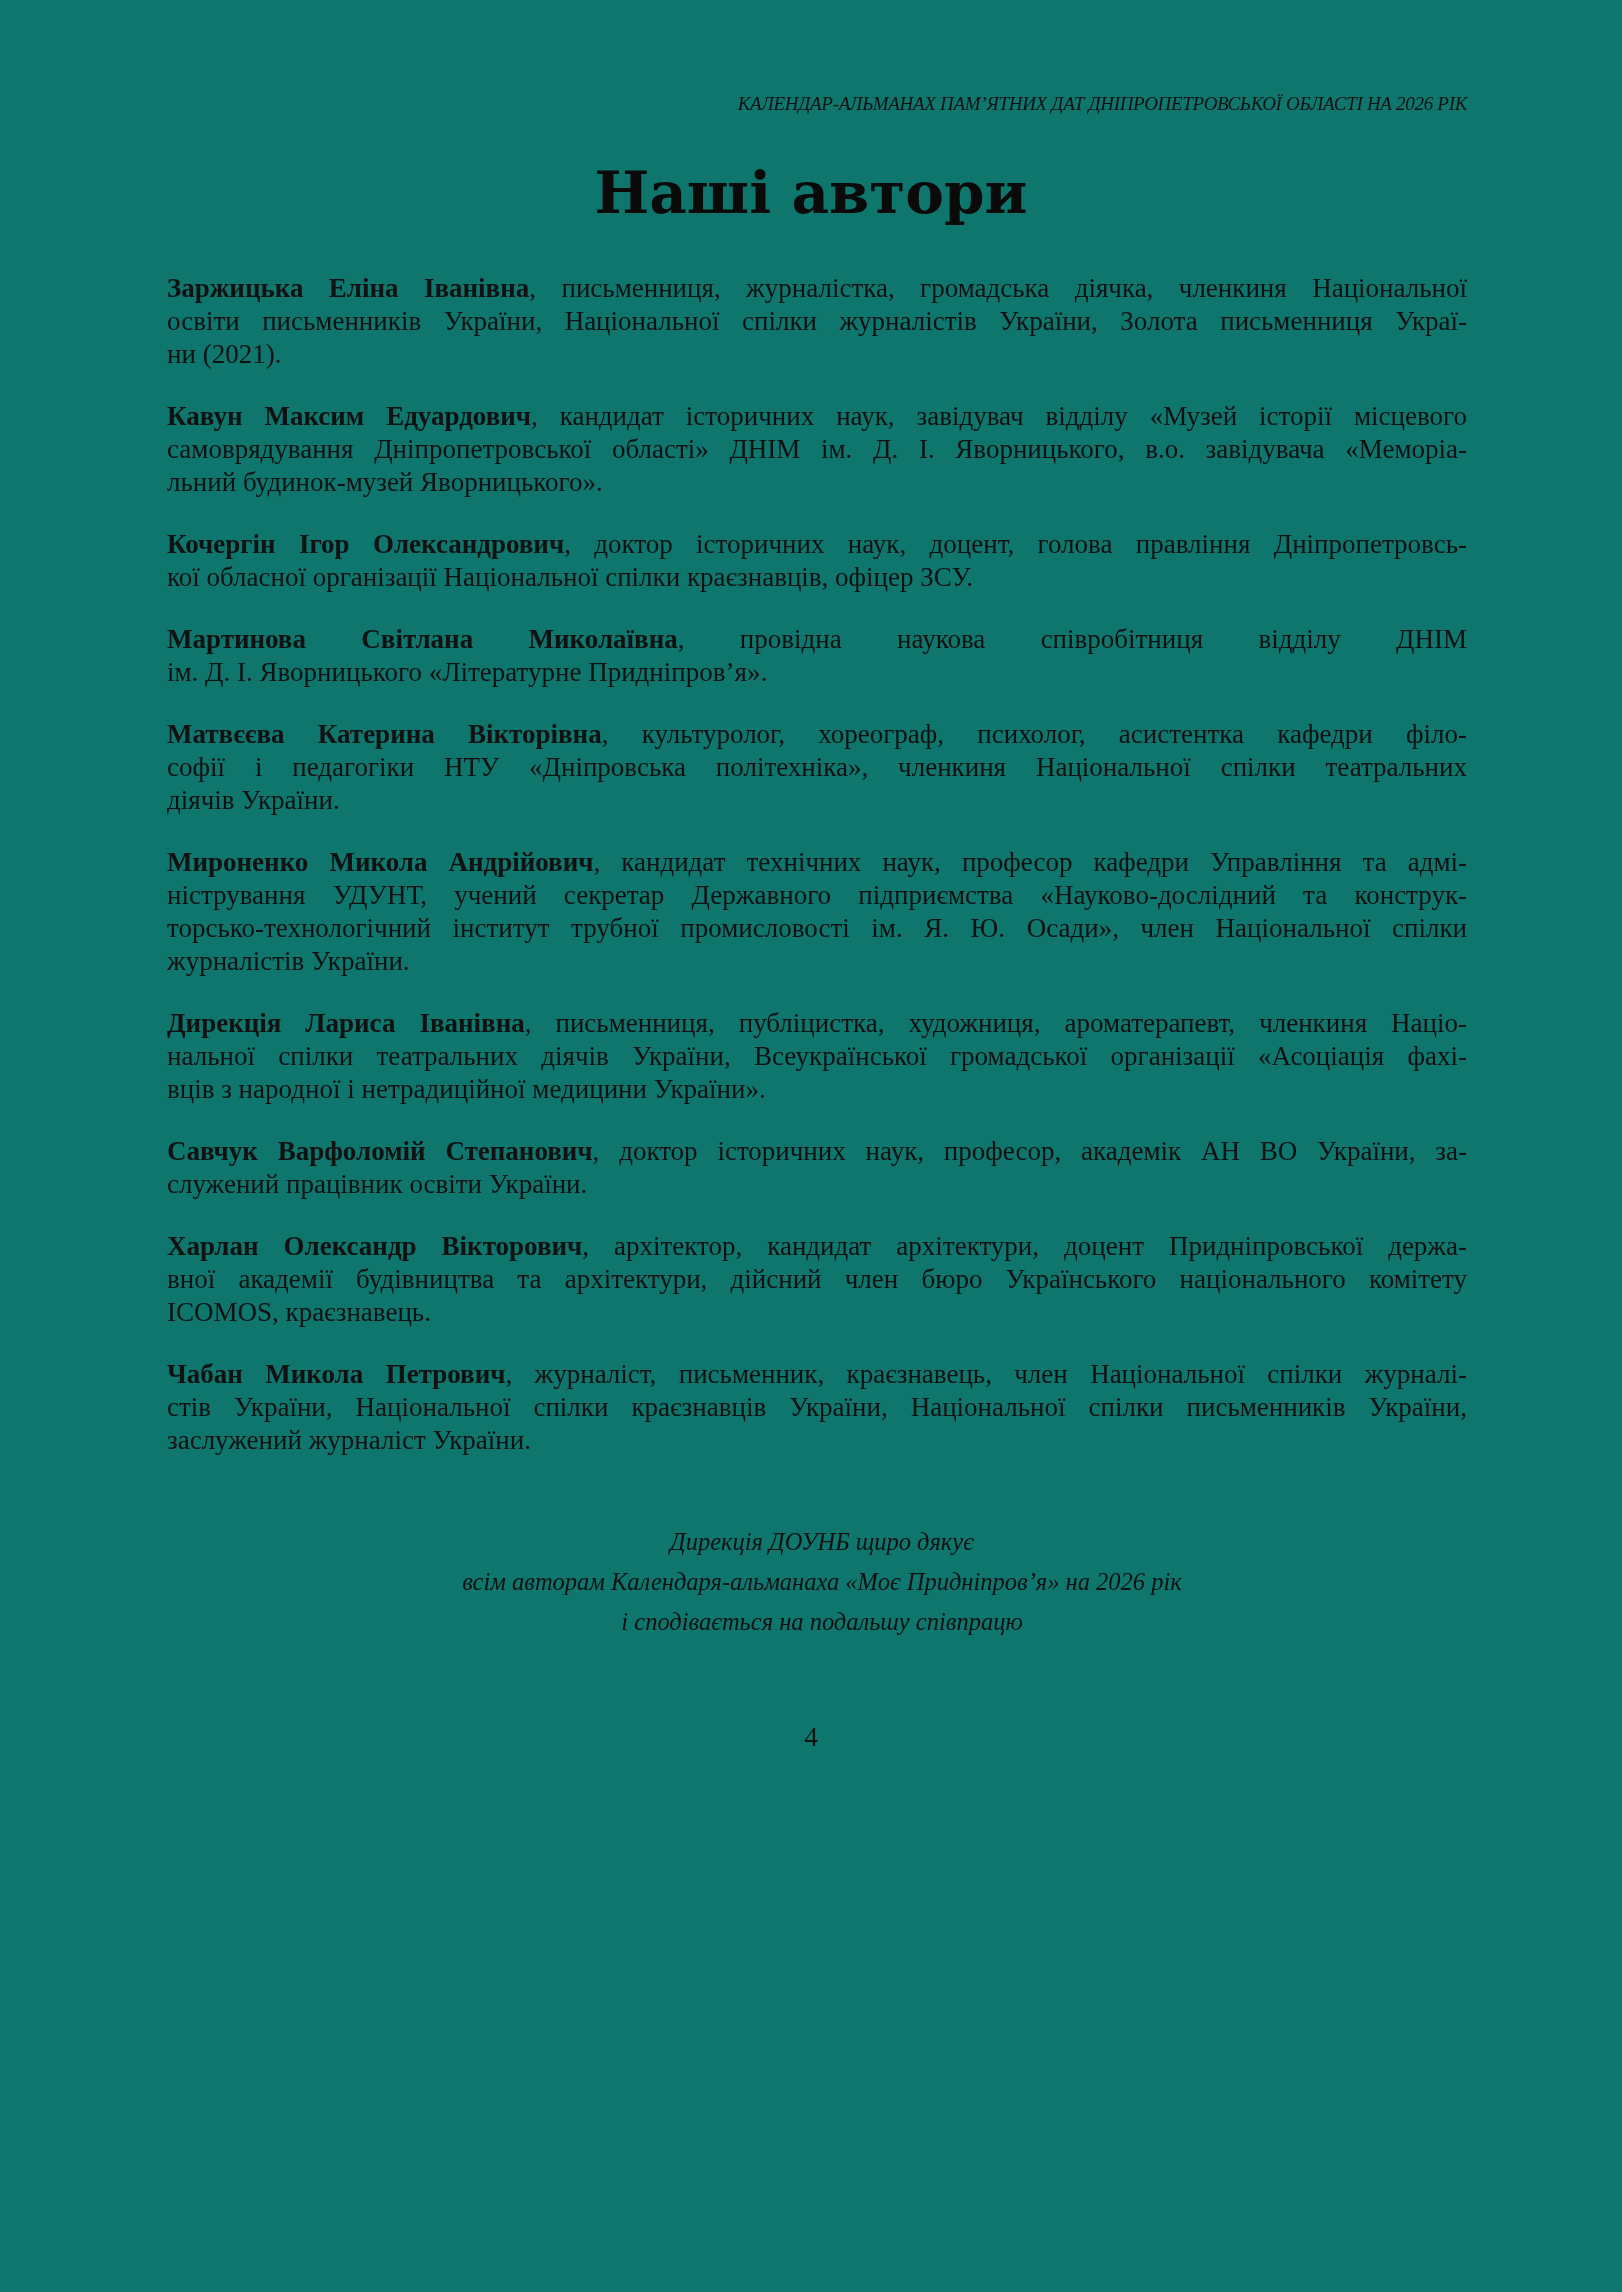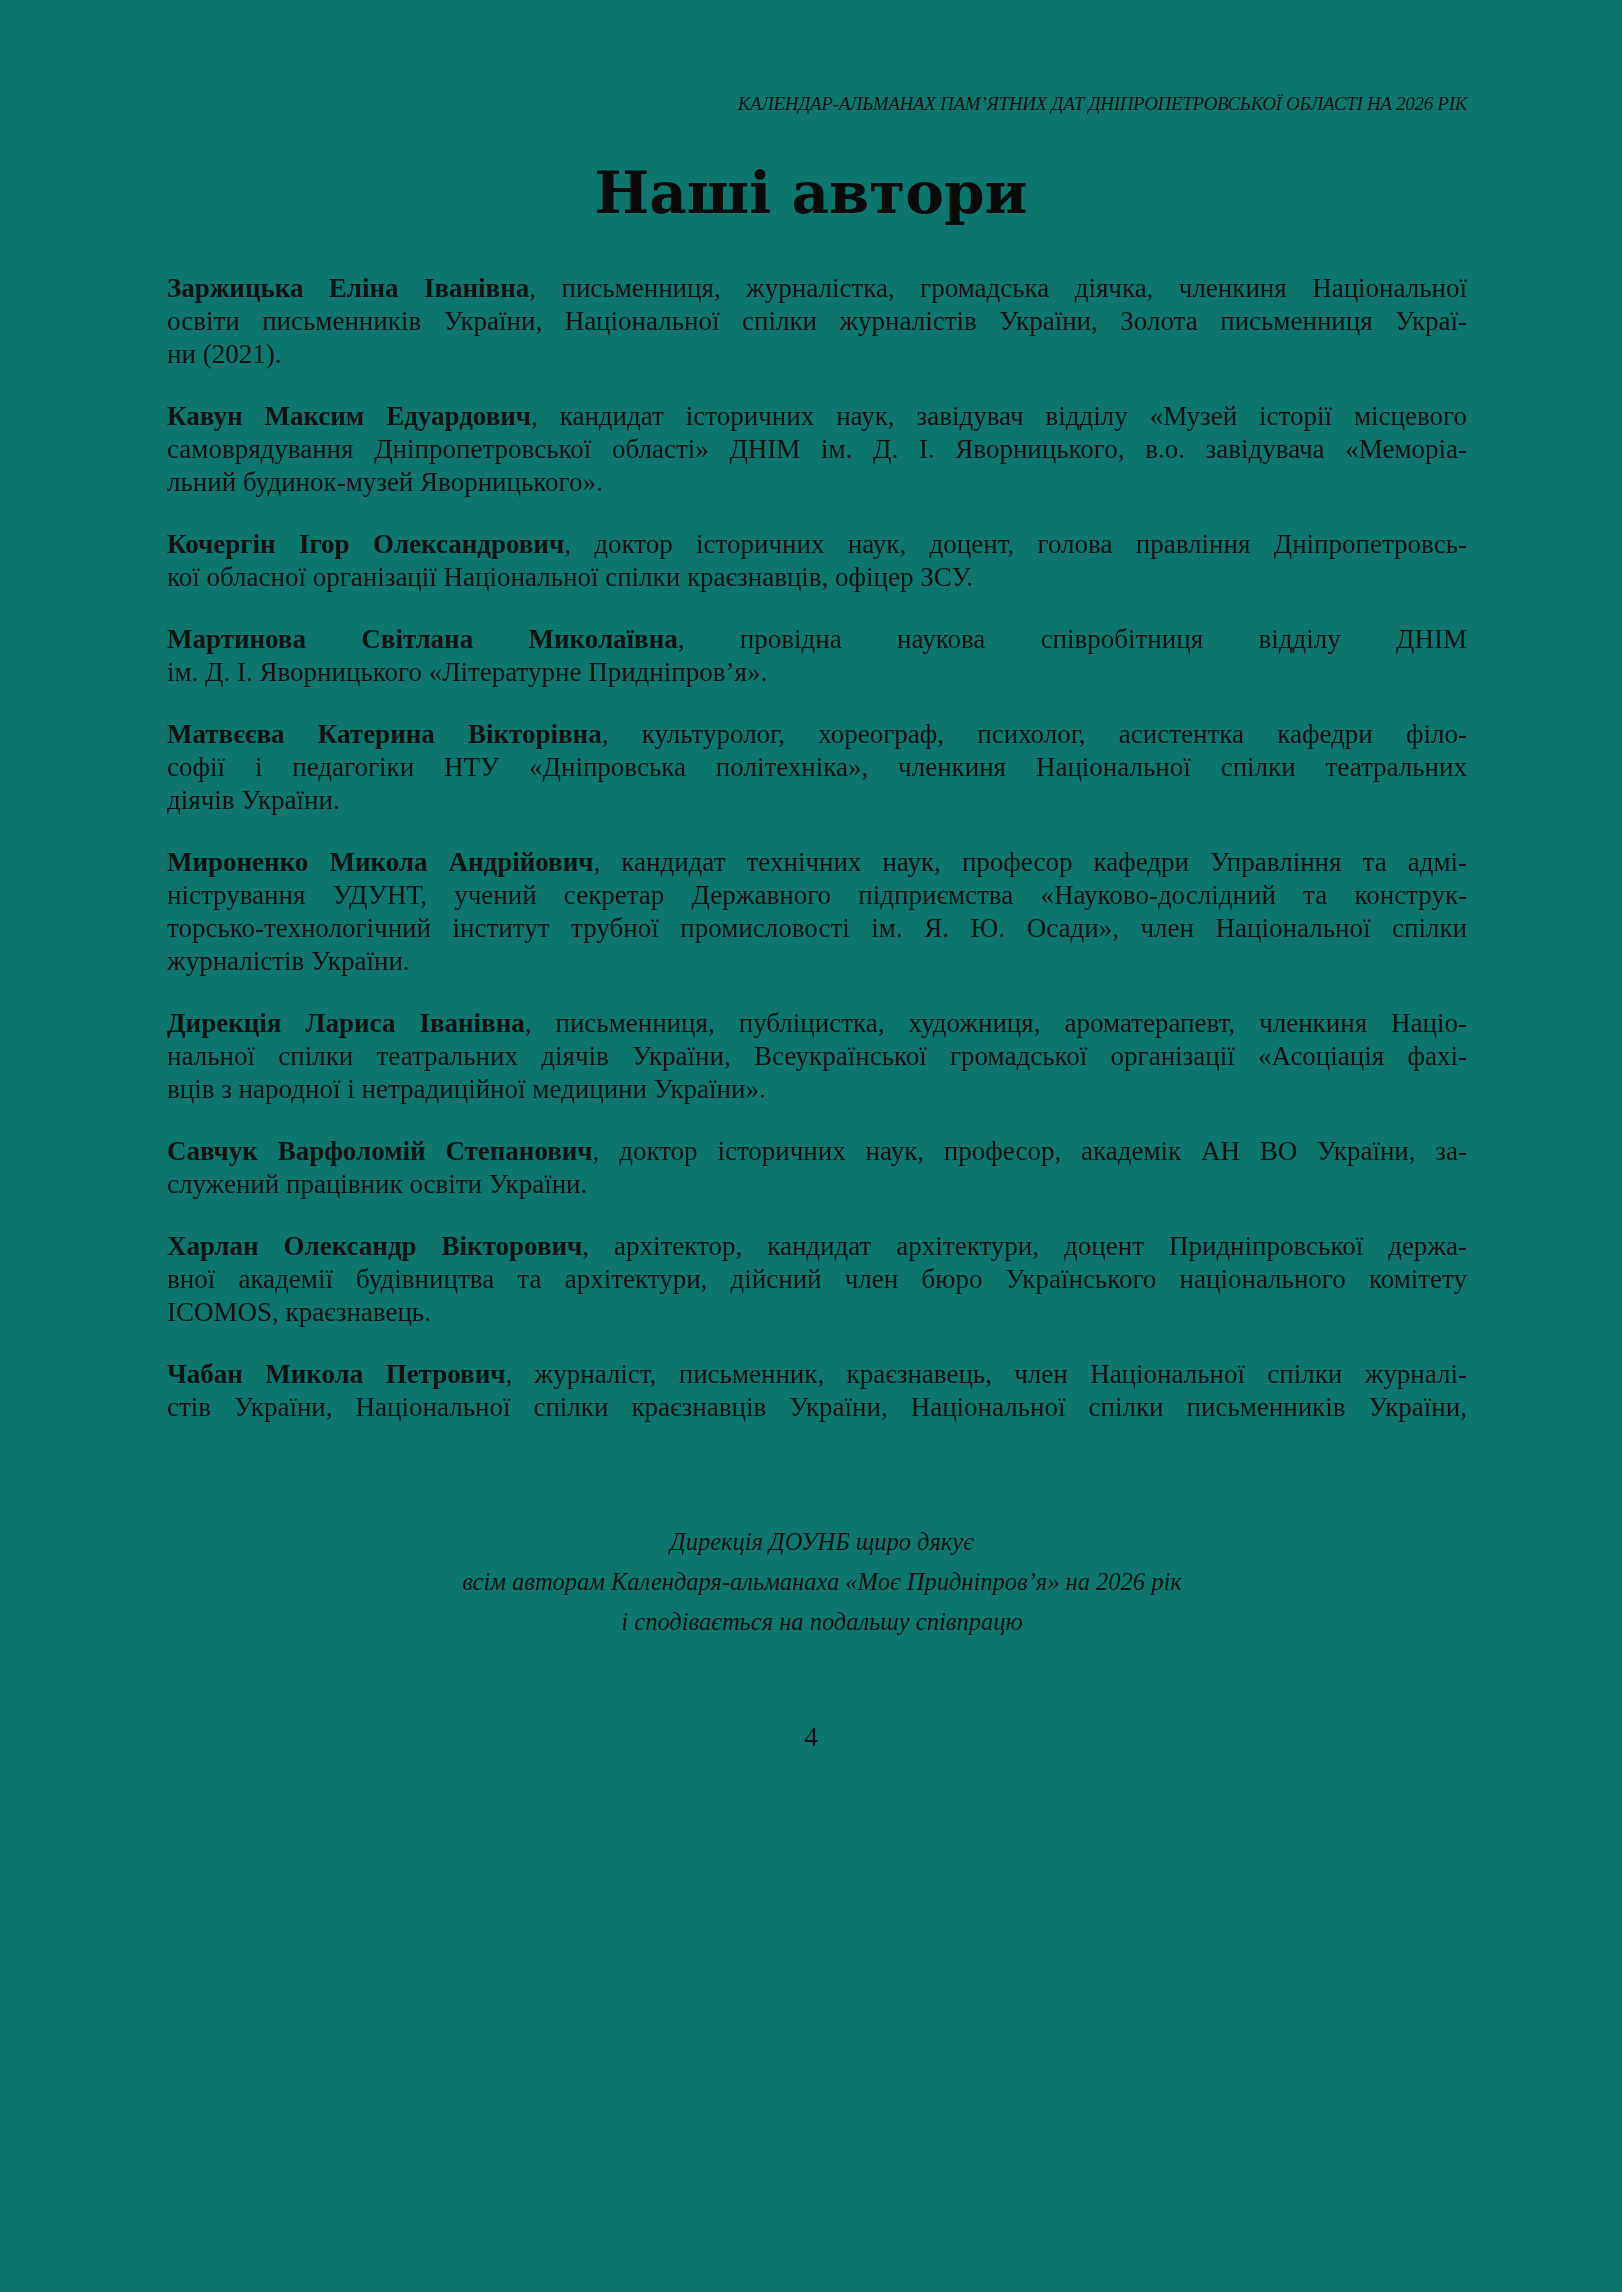--- a/index.html
+++ b/index.html
@@ -77,20 +77,21 @@
         <span class="line"><span>служений працівник освіти України.</span></span>
       </p>
       <p class="author">
         <span class="line j" style="display: block;"><span class="name">Харлан Олександр Вікторович</span><span>, архітектор, кандидат архітектури, доцент Придніпровської держа-</span></span>
         <span class="line j" style="display: block;"><span>вної академії будівництва та архітектури, дійсний член бюро Українського національного комітету</span></span>
         <span class="line"><span>ICOMOS, краєзнавець.</span></span>
       </p>
       <p class="author">
         <span class="line j" style="display: block;"><span class="name">Чабан Микола Петрович</span><span>, журналіст, письменник, краєзнавець, член Національної спілки журналі-</span></span>
         <span class="line j" style="display: block;"><span>стів України, Національної спілки краєзнавців України, Національної спілки письменників України,</span></span>
+        <span class="line"><span>заслужений журналіст України.</span></span>
       </p>
     </div>
 
   <div class="closing">
     <span>Дирекція ДОУНБ щиро дякує</span>
     <span>всім авторам Календаря-альманаха «Моє Придніпров’я» на 2026 рік</span>
     <span>і сподівається на подальшу співпрацю</span>
   </div>
 
   <div class="page-number">4</div>

